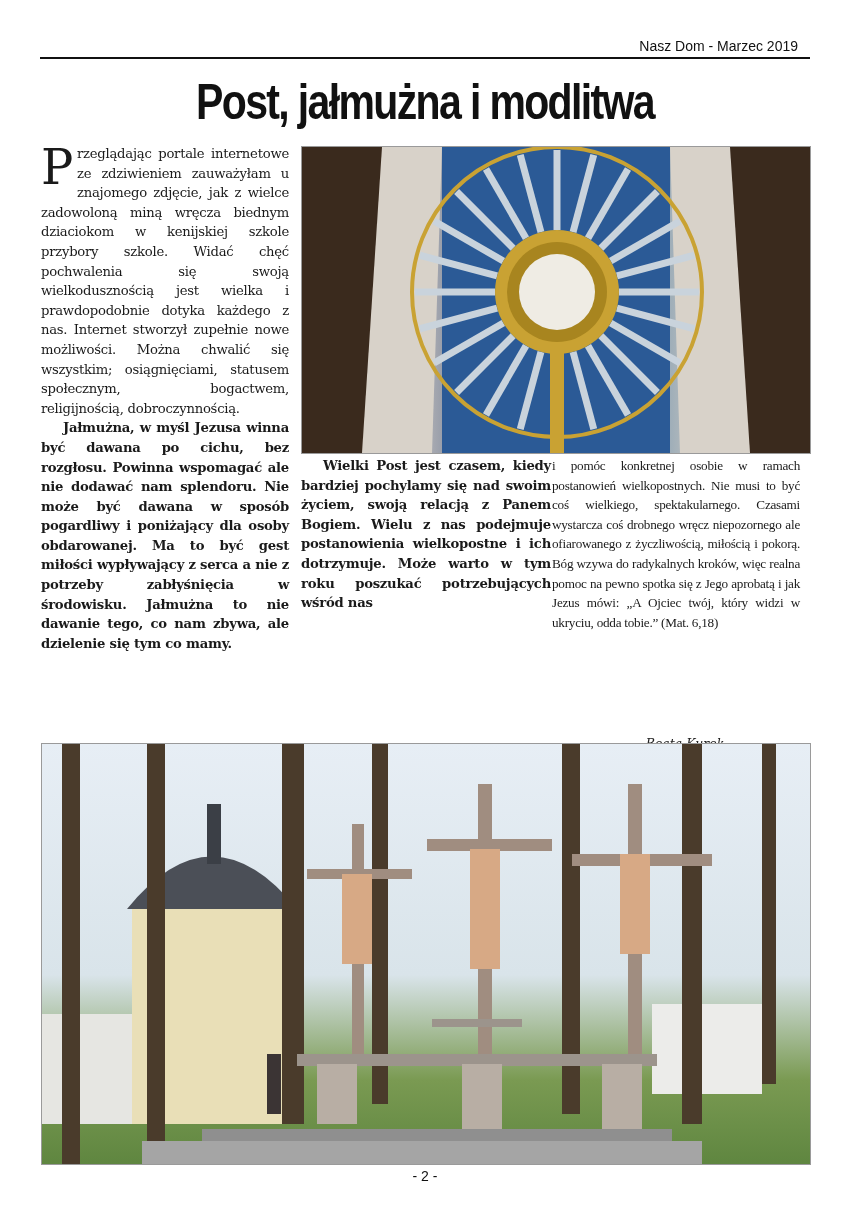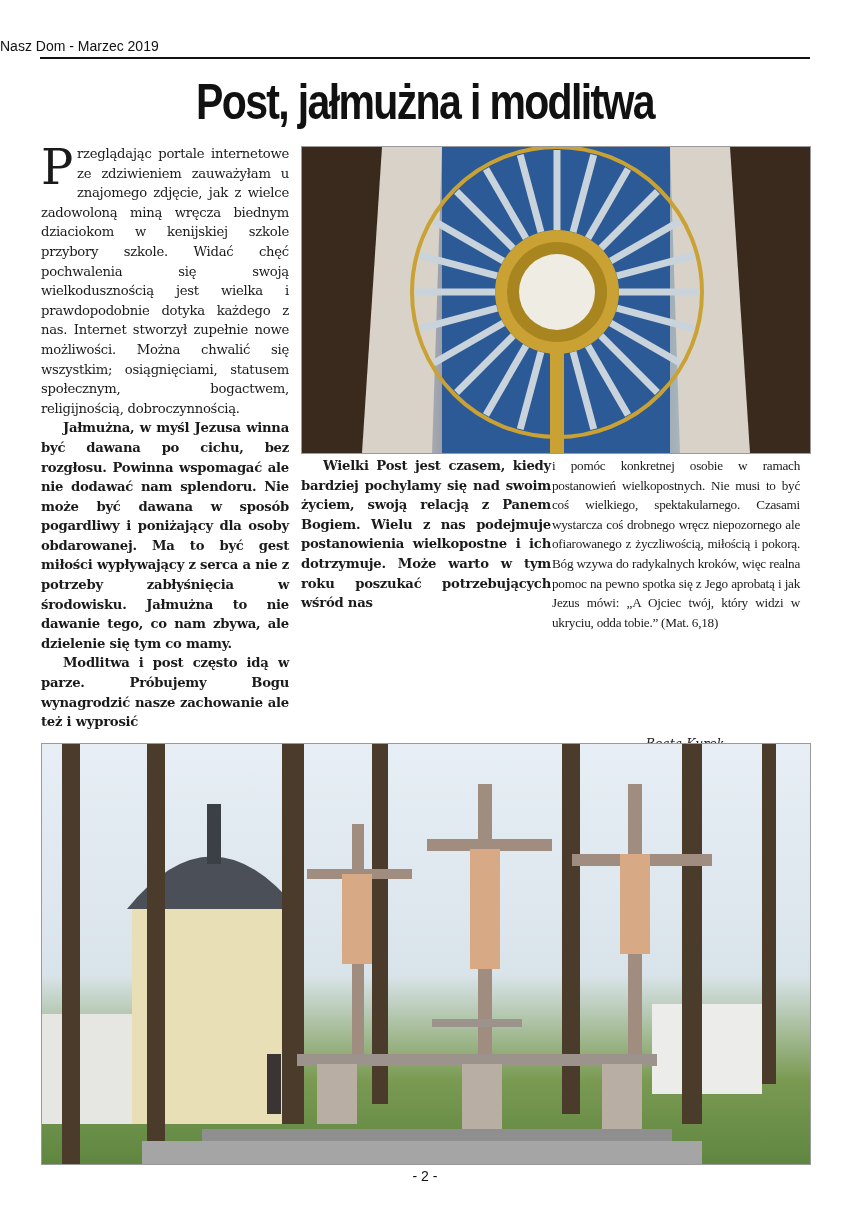--- a/index.html
+++ b/index.html
@@ -1,18 +1,18 @@
 <!DOCTYPE html>
 <html><head>
   <meta charset="utf-8">
   <style>
     html, body { margin: 0; padding: 0; background: #ffffff; }
     body { width: 850px; height: 1219px; position: relative; overflow: hidden; }
     .header-title {
-      position: absolute; top: 38px; left: 0; width: 798px; text-align: left;
+      position: absolute; top: 38px; left: 0; width: 798px; text-align: right;
       font-family: "Liberation Sans", sans-serif; font-size: 14px; color: #111;
     }
     .header-rule {
       position: absolute; top: 57px; left: 40px; width: 770px; height: 2px; background: #111;
     }
     .article-title {
       position: absolute; top: 70px; left: 0; width: 850px; text-align: center;
       font-family: "Liberation Sans", sans-serif; font-weight: bold; font-size: 50px;
       letter-spacing: -2px; color: #111; transform: scaleX(0.82); transform-origin: center;
       line-height: 64px;
@@ -53,21 +53,20 @@
 <body>
 
 <div class="header-title">Nasz Dom - Marzec 2019</div>
 <div class="header-rule"></div>
 
 <div class="article-title">Post, jałmużna i modlitwa</div>
 
 <div class="col col1">
   <p><span class="dropcap">P</span><span>rzeglądając portale internetowe ze zdziwieniem zauważyłam u znajomego zdjęcie, jak z wielce zadowoloną miną wręcza biednym dziaciokom w kenijskiej szkole przybory szkole. Widać  chęć pochwalenia się swoją wielkodusznością jest wielka i prawdopodobnie dotyka każdego z nas. Internet stworzył zupełnie nowe możliwości. Można chwalić się wszystkim; osiągnięciami, statusem społecznym, bogactwem, religijnością, dobroczynnością.</span></p>
   <p class="indent">Jałmużna, w myśl Jezusa winna być dawana po cichu, bez rozgłosu. Powinna wspomagać ale nie dodawać nam splendoru. Nie może być dawana w sposób pogardliwy i poniżający dla osoby obdarowanej. Ma to być gest miłości wypływający z serca a nie z potrzeby zabłyśnięcia w środowisku. Jałmużna to nie dawanie tego, co nam zbywa, ale dzielenie się tym co mamy.</p>
-  <p class="indent">Modlitwa i post często idą w parze. Próbujemy Bogu wynagrodzić nasze zachowanie ale też i wyprosić</p>
 </div>
 
 <div class="photo photo-monstrance">
   <svg viewBox="0 0 508 306" preserveAspectRatio="none">
     <rect x="0" y="0" width="80" height="306" fill="#3a2a1d"></rect>
     <rect x="428" y="0" width="80" height="306" fill="#3a2a1d"></rect>
     <polygon points="80,0 140,0 130,306 60,306" fill="#d8d2c9"></polygon>
     <polygon points="368,0 428,0 448,306 378,306" fill="#d8d2c9"></polygon>
     <rect x="140" y="0" width="228" height="306" fill="#2b5a96"></rect>
     <circle cx="255" cy="145" r="145" fill="none" stroke="#c9a233" stroke-width="4"></circle>

